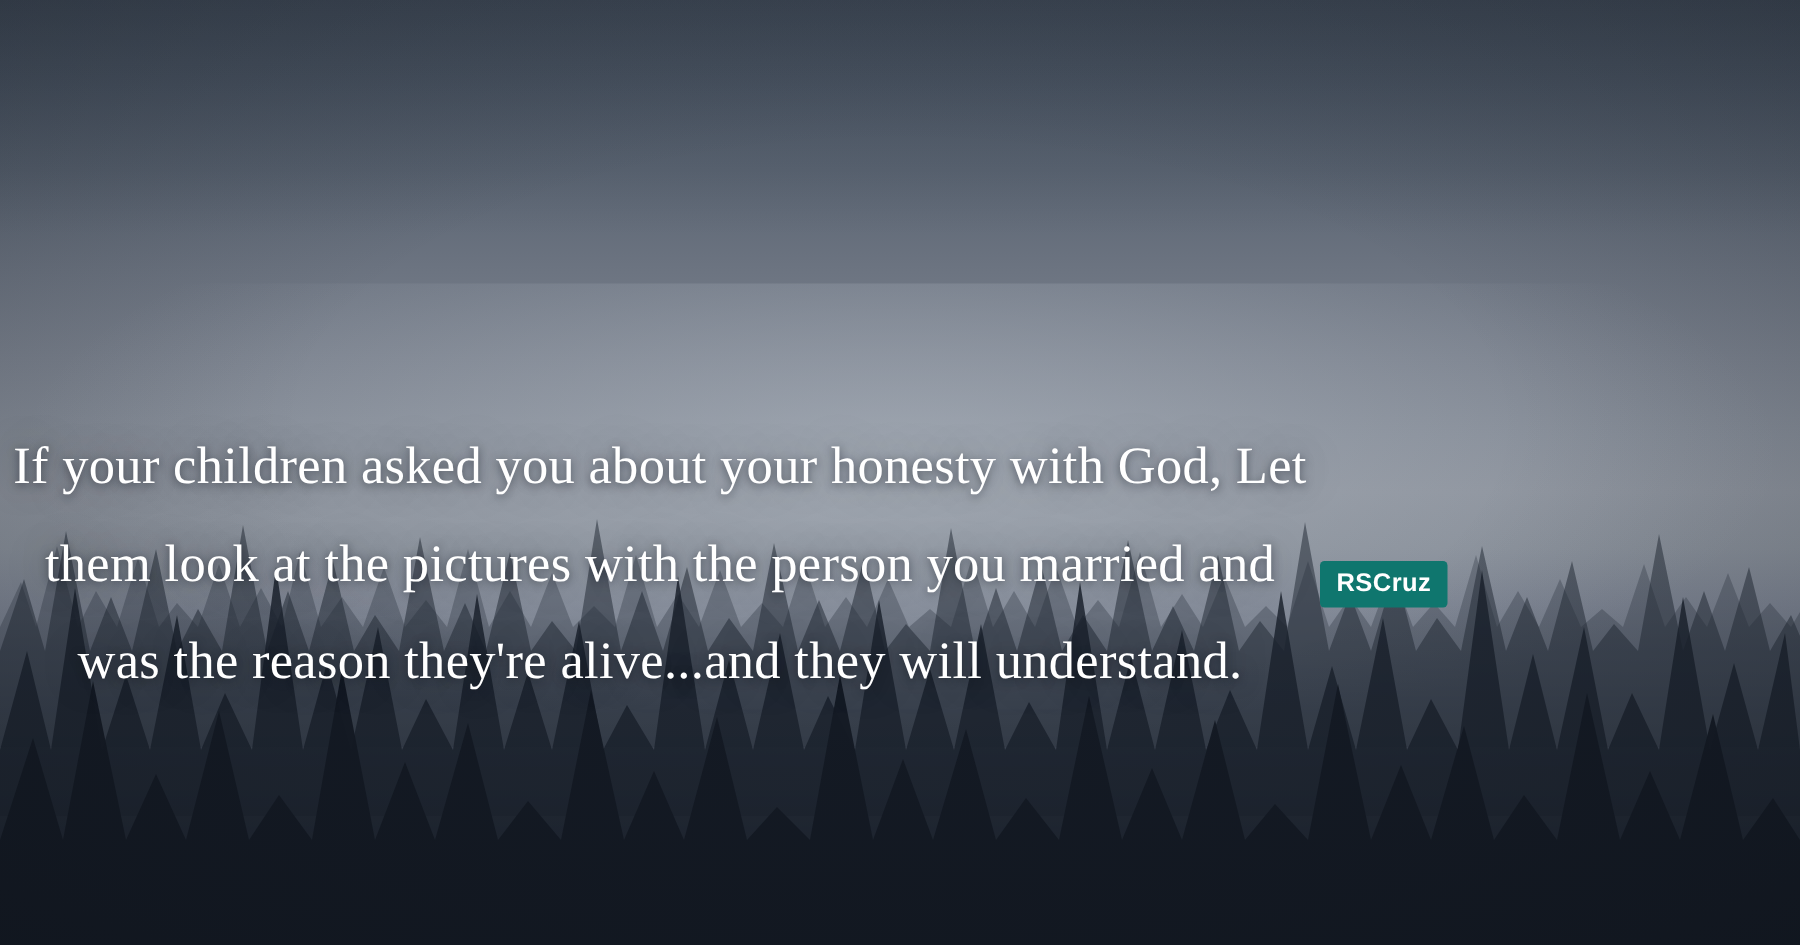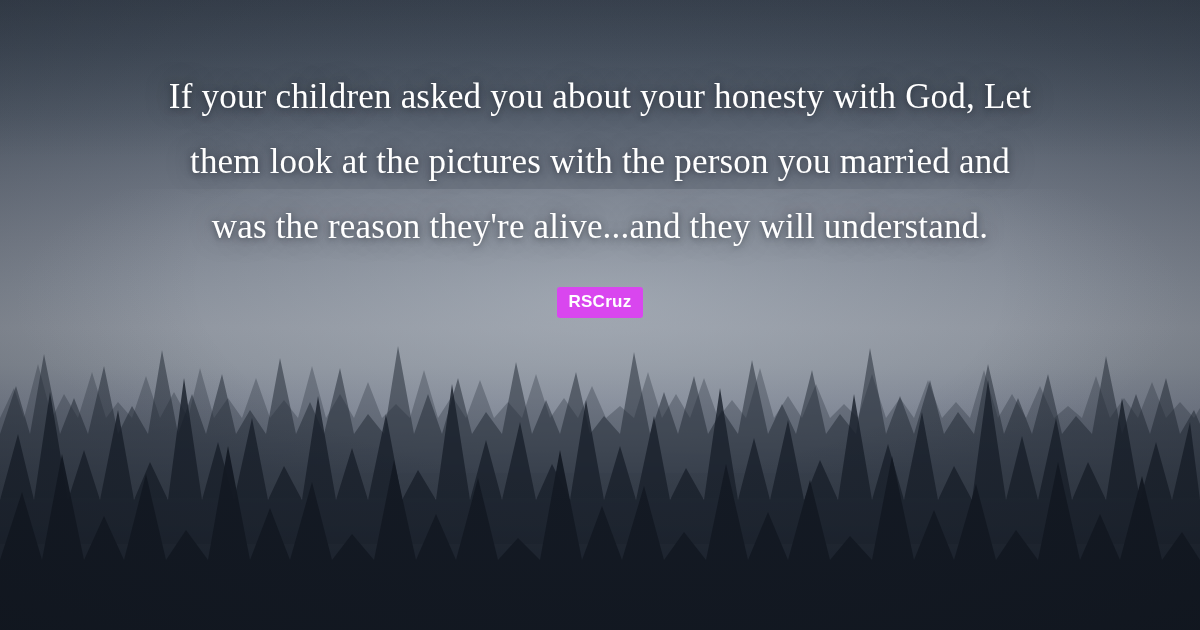--- a/index.html
+++ b/index.html
@@ -47,37 +47,37 @@
   .trees { position:absolute; left:0; width:100%; }
   .trees svg { display:block; width:100%; height:100%; }
   .tl-far  { bottom:132px; height:230px; opacity:.32; }
   .tl-mid  { bottom:86px;  height:250px; opacity:.52; }
   .tl-near { bottom:0;     height:300px; opacity:.82; }
   .tl-front{ bottom:0;     height:210px; opacity:.95; }
 
   
   .content {
     position:absolute; inset:0;
-    display:flex; flex-direction:column;
+    display:flex; flex-direction:row;
     align-items:center;
-    padding-top:64px;
+    padding-top:120px;
   }
   .quote {
     width:880px;
     text-align:center;
     color:#ffffff;
     font-size:35px;
     line-height:65px;
     letter-spacing:.2px;
     text-shadow:0 1px 6px rgba(20,26,34,0.55), 0 0 28px rgba(20,26,34,0.35);
   }
   .author-wrap { margin-top:28px; }
   .author {
     display:inline-block;
-    background:#d946ef;
+    background:#0f766e;
     color:#ffffff;
     font-family:"Liberation Sans", sans-serif;
     font-size:17px;
     font-weight:700;
     letter-spacing:.3px;
     padding:5px 11px 6px;
     border-radius:3px;
     text-decoration:none;
     text-align:center;
   }

